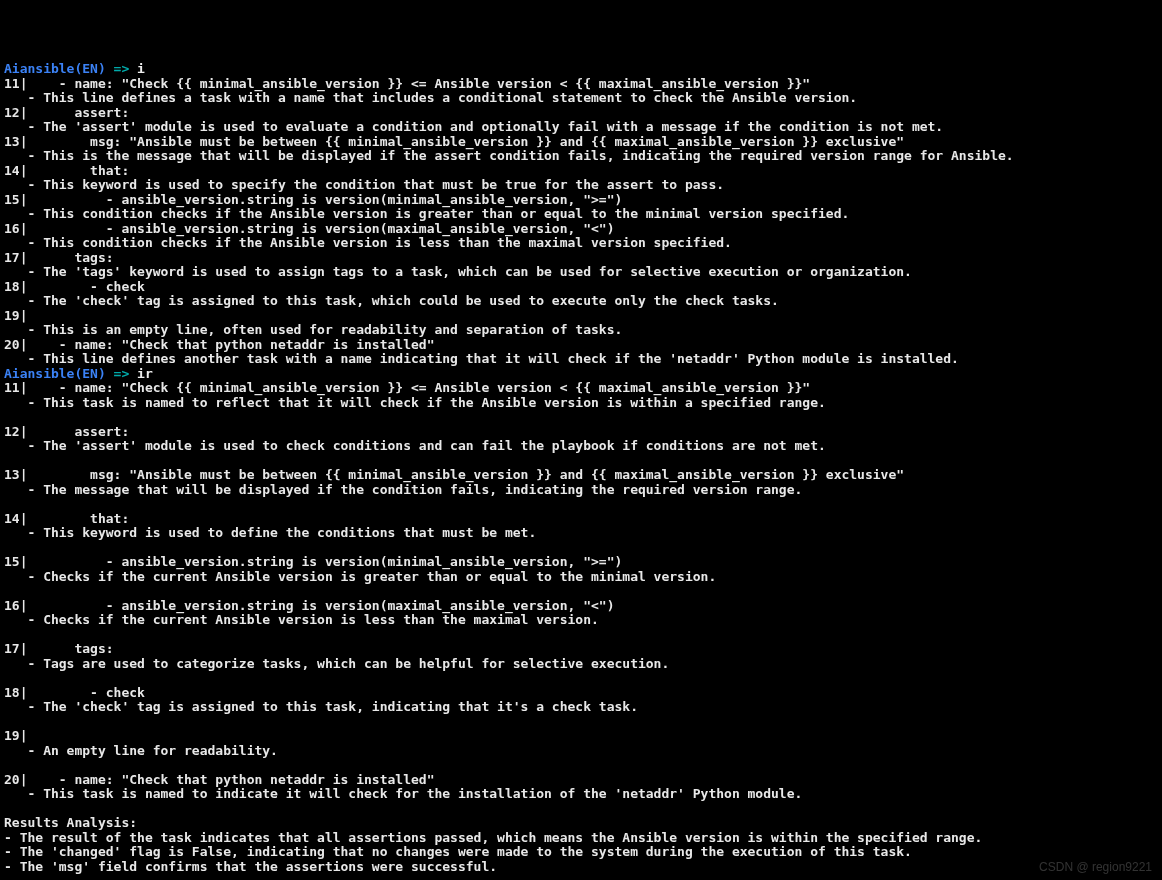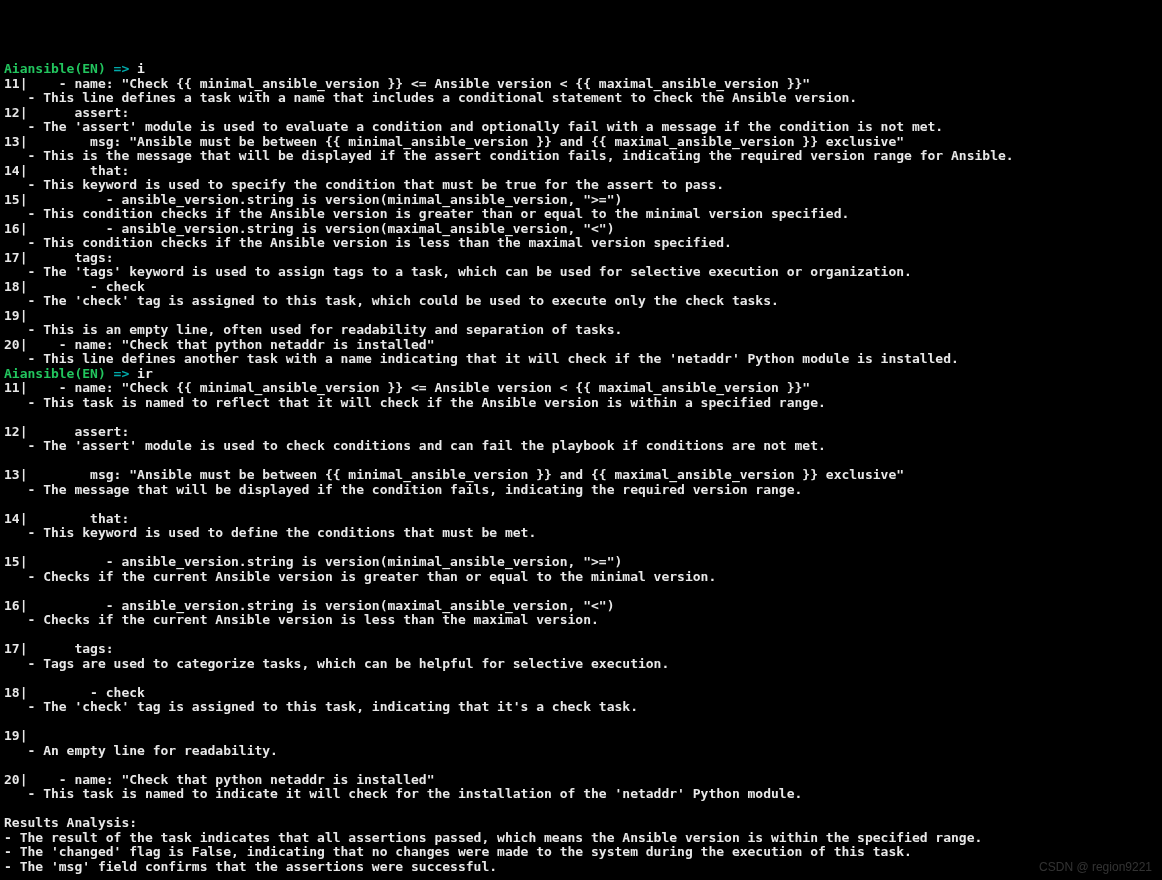--- a/index.html
+++ b/index.html
@@ -7,21 +7,21 @@
     padding: 4px;
     background: #000000;
     color: #ffffff;
     font-family: "Menlo", "Consolas", "DejaVu Sans Mono", monospace;
     font-size: 13px;
     line-height: 14.5px;
     white-space: pre;
     overflow-x: auto;
     font-weight: bold;
   }
-  .prompt-host { color: #22c55e; }
+  .prompt-host { color: #3b82f6; }
   .prompt-arrow { color: #00aaaa; }
   .cmd { color: #eeeeee; }
   .line { color: #e8e8e8; }
   .watermark {
     position: fixed;
     right: 10px;
     bottom: 6px;
     color: rgba(200,200,200,0.25);
     font-size: 12px;
     font-weight: normal;

